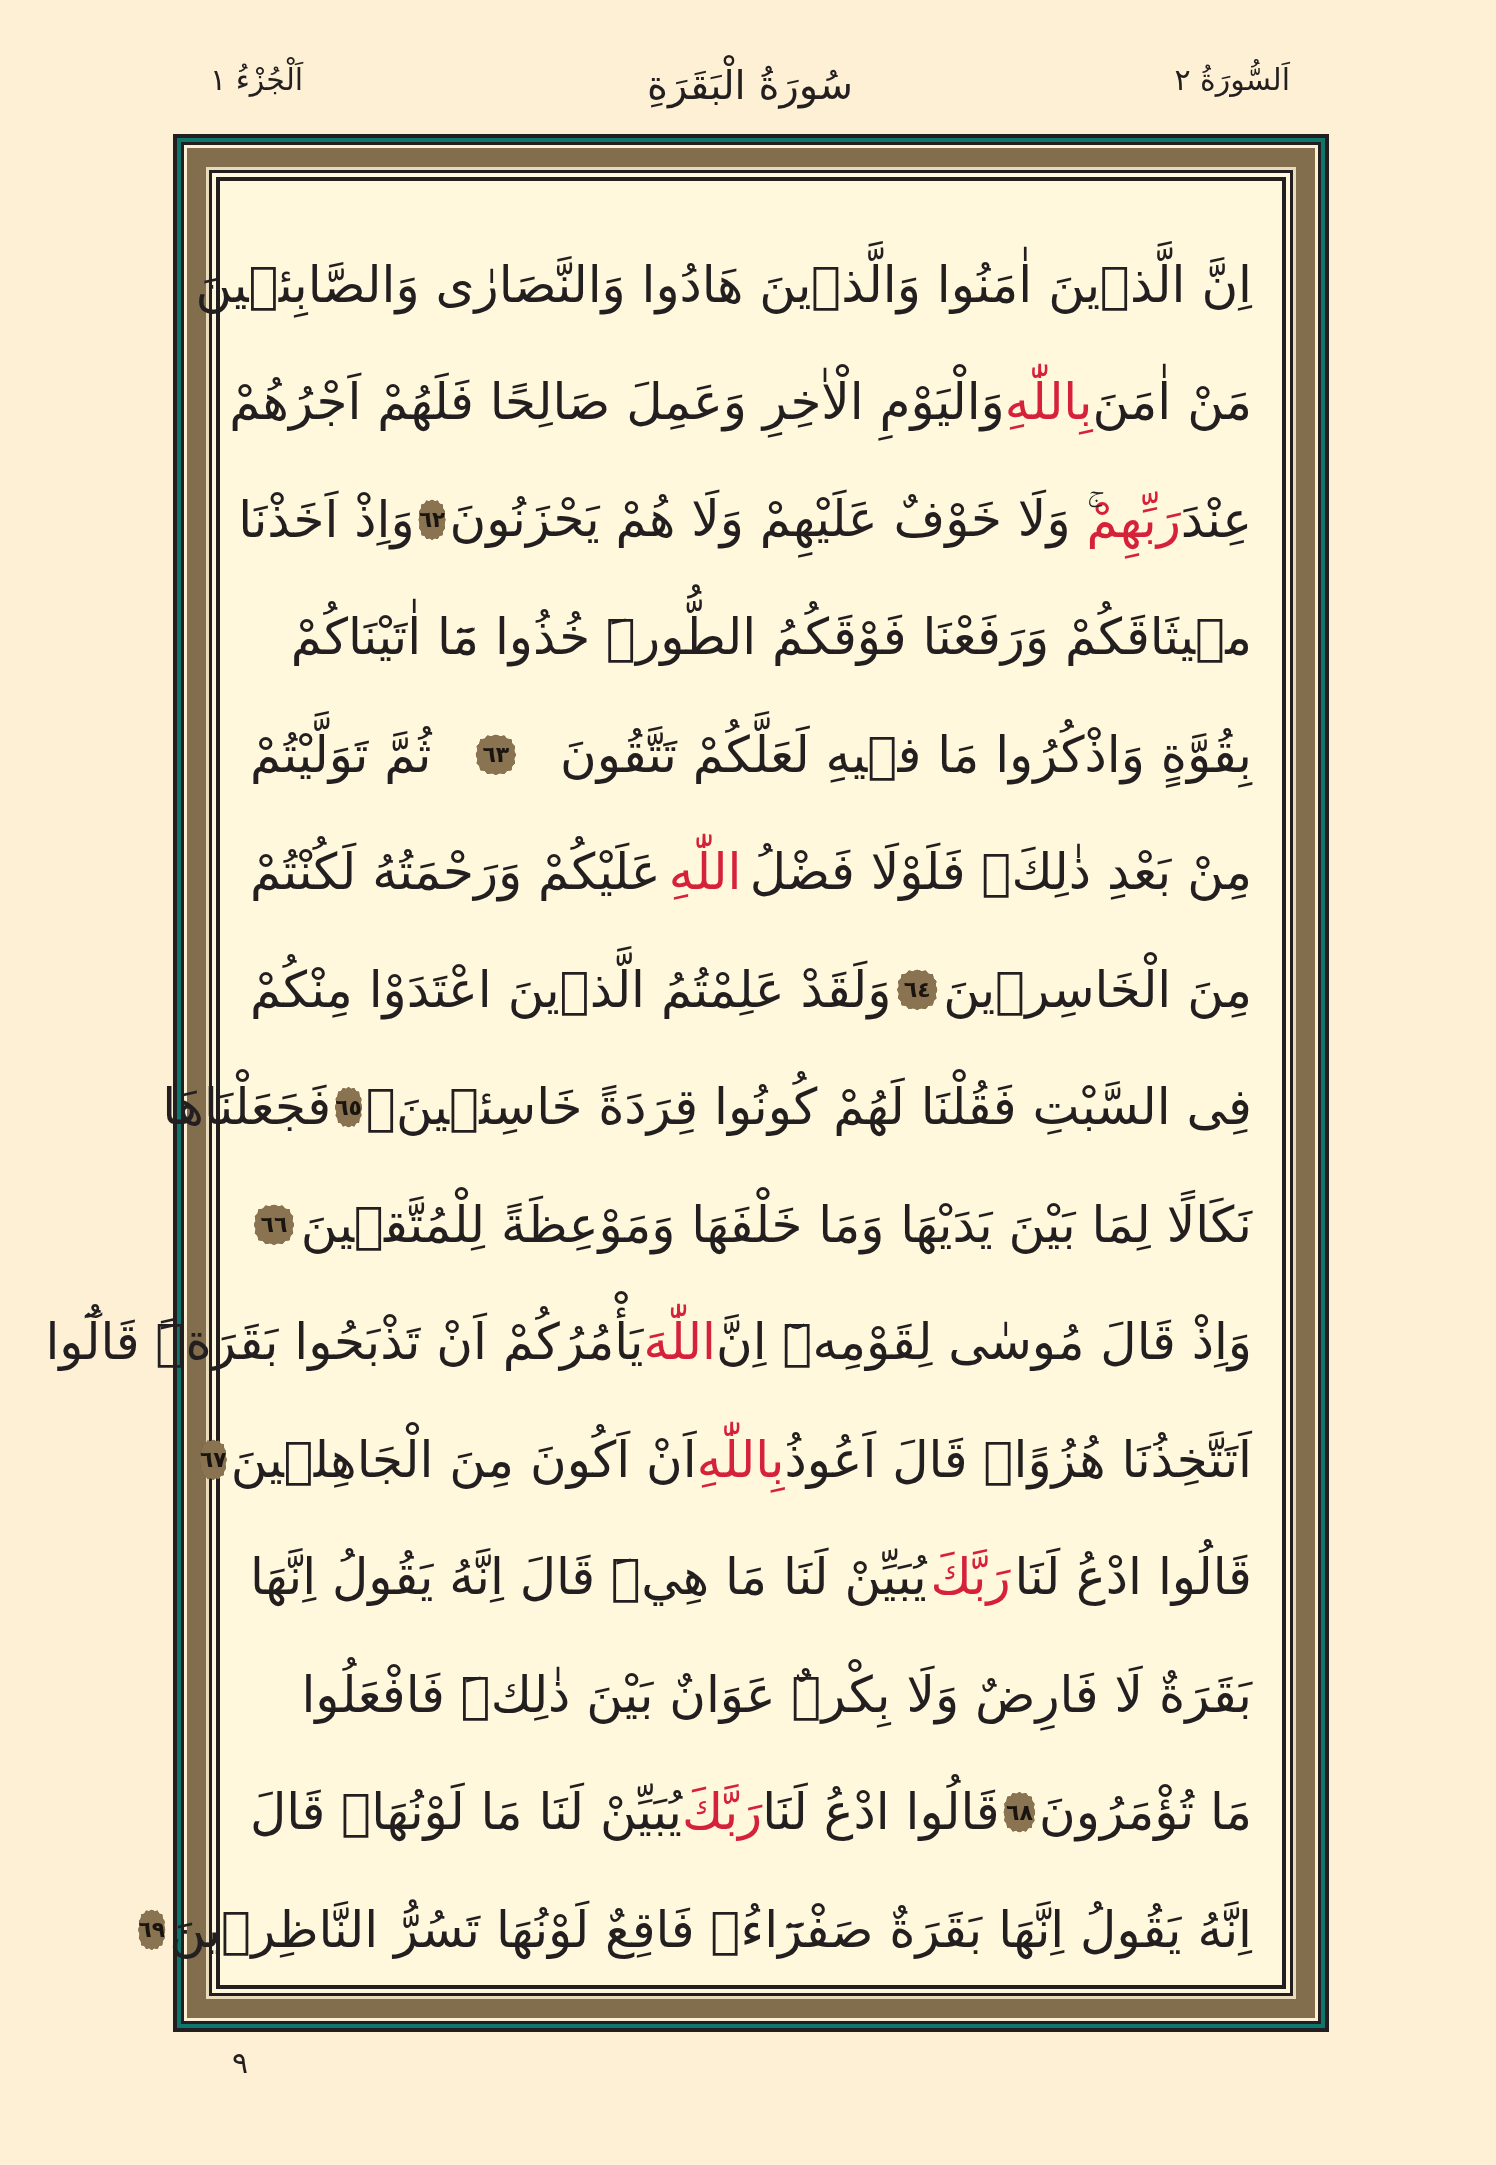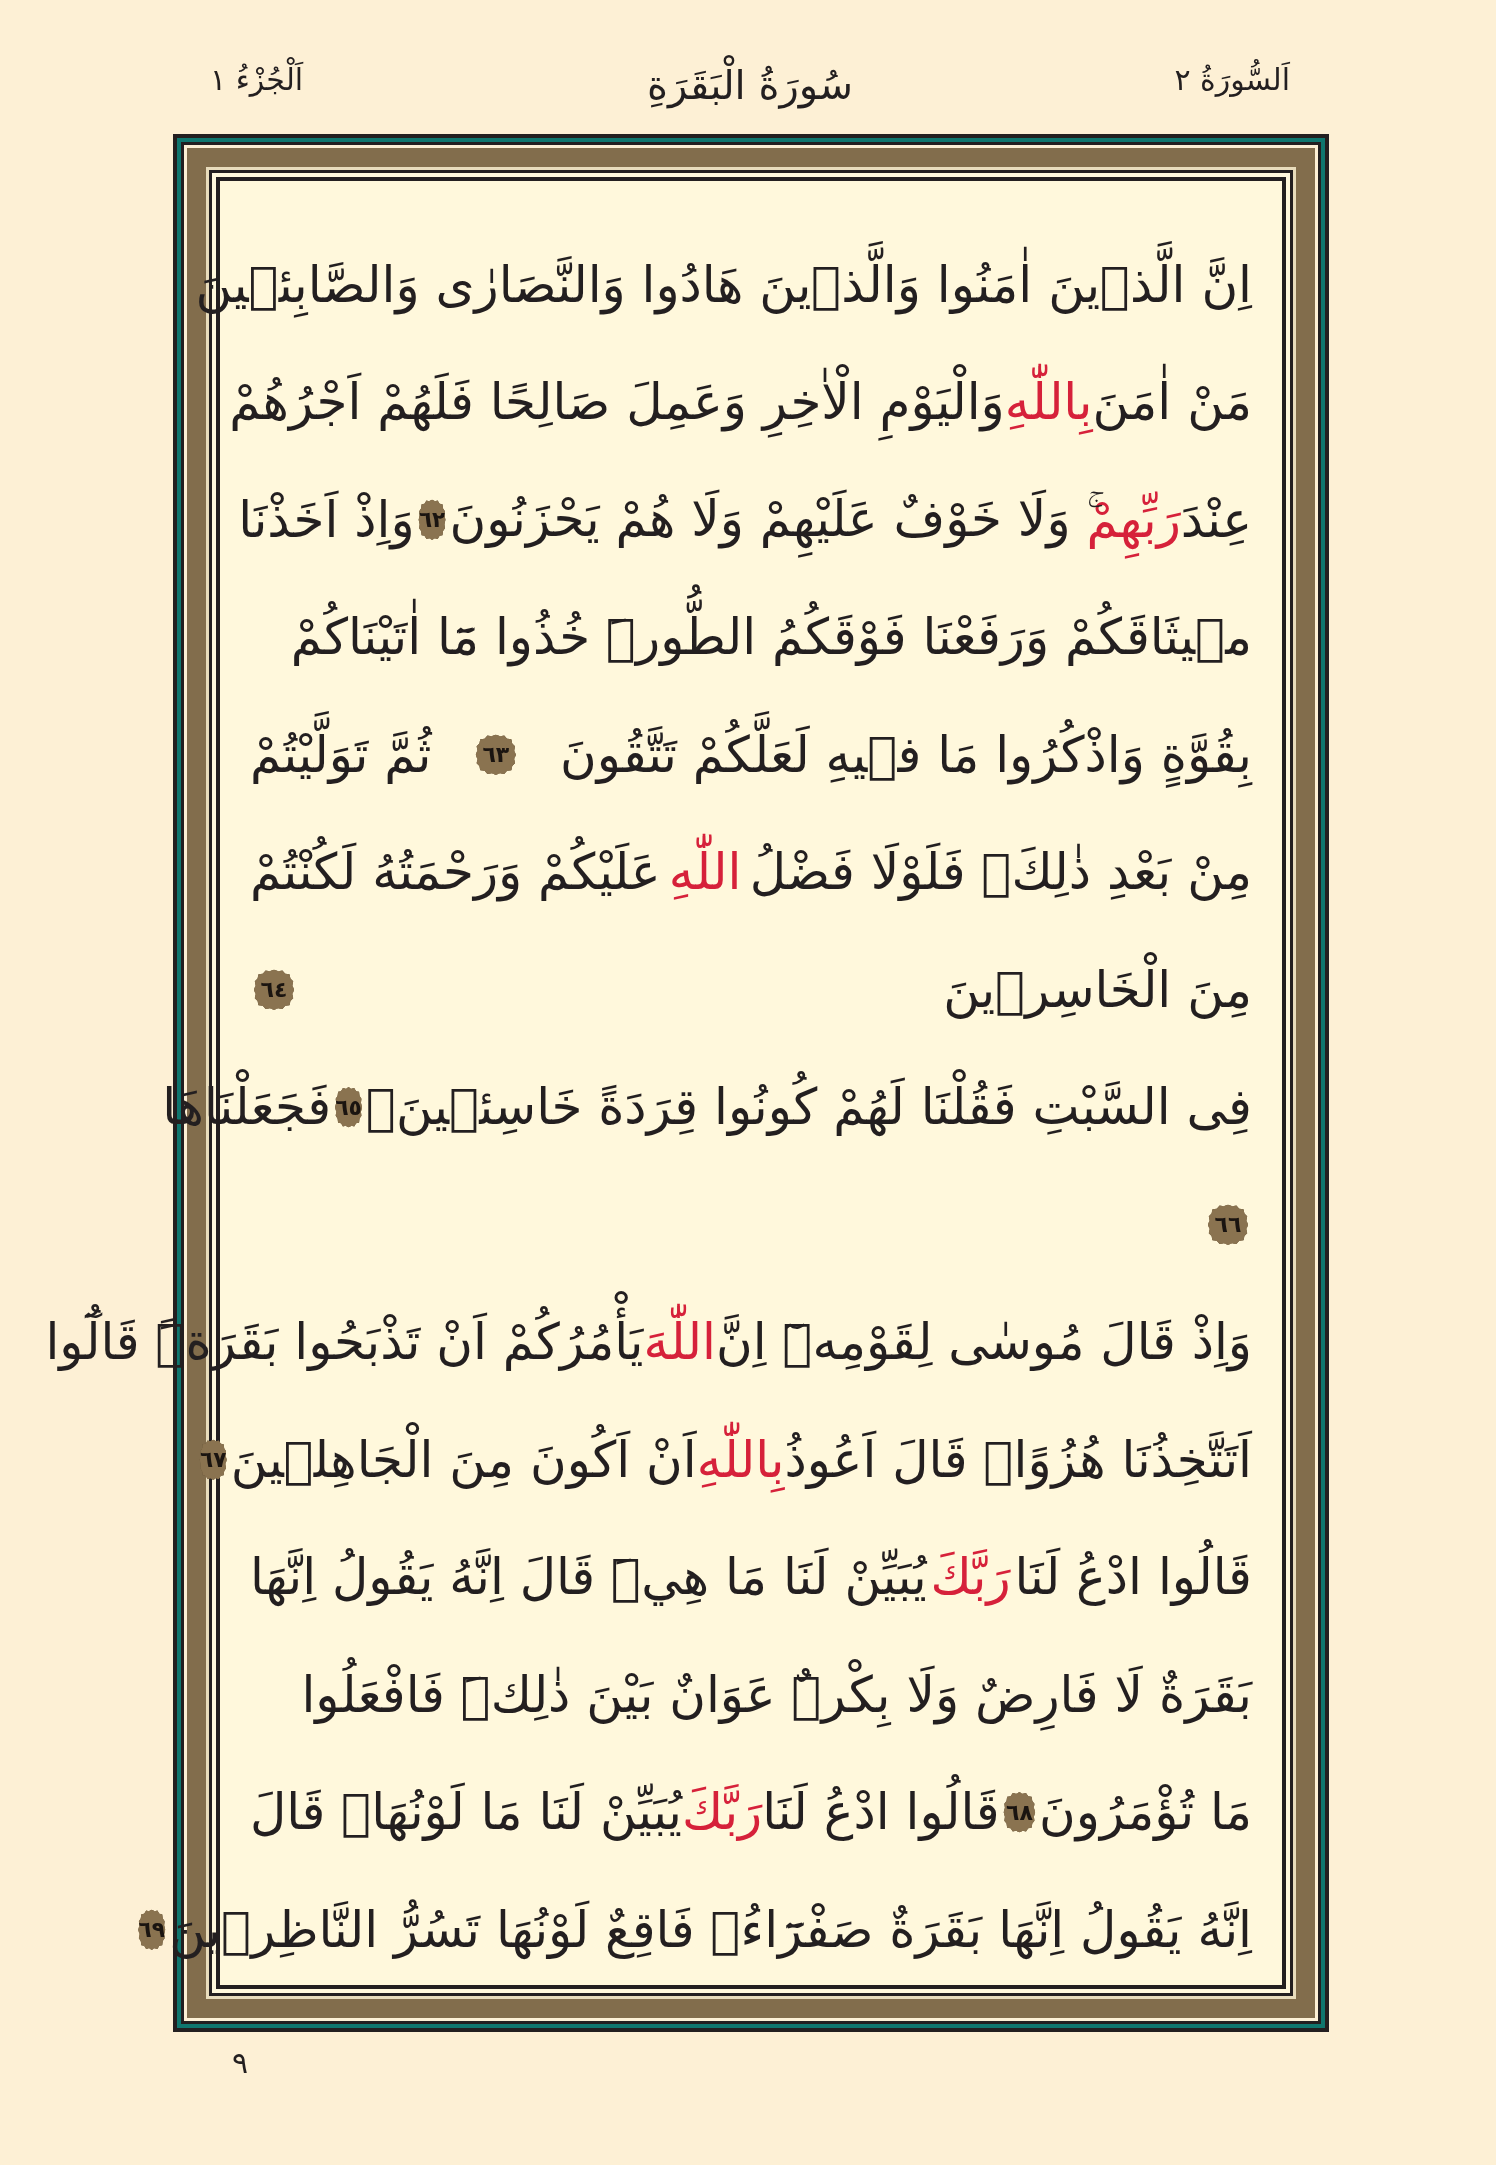--- a/index.html
+++ b/index.html
@@ -130,27 +130,29 @@
                   <span class="seg"> ثُمَّ تَوَلَّيْتُمْ</span>
                 </div>
                 <div class="line">
                   <span class="seg">مِنْ بَعْدِ ذٰلِكَۚ فَلَوْلَا فَضْلُ </span>
                   <span class="seg red">اللّٰهِ</span>
                   <span class="seg"> عَلَيْكُمْ وَرَحْمَتُهُ لَكُنْتُمْ</span>
                 </div>
                 <div class="line">
                   <span class="seg">مِنَ الْخَاسِرٖينَ </span>
                   <span class="medallion">٦٤</span>
+                  <span class="seg"> وَلَقَدْ عَلِمْتُمُ الَّذٖينَ اعْتَدَوْا مِنْكُمْ</span>
                 </div>
                 <div class="line">
                   <span class="seg">فِى السَّبْتِ فَقُلْنَا لَهُمْ كُونُوا قِرَدَةً خَاسِئٖينَۚ </span>
                   <span class="medallion">٦٥</span>
                   <span class="seg"> فَجَعَلْنَاهَا</span>
                 </div>
                 <div class="line">
+                  <span class="seg">نَكَالًا لِمَا بَيْنَ يَدَيْهَا وَمَا خَلْفَهَا وَمَوْعِظَةً لِلْمُتَّقٖينَ </span>
                   <span class="medallion">٦٦</span>
                 </div>
                 <div class="line">
                   <span class="seg">وَاِذْ قَالَ مُوسٰى لِقَوْمِهٖٓ اِنَّ </span>
                   <span class="seg red">اللّٰهَ</span>
                   <span class="seg"> يَأْمُرُكُمْ اَنْ تَذْبَحُوا بَقَرَةًۜ قَالُٓوا</span>
                 </div>
                 <div class="line">
                   <span class="seg">اَتَتَّخِذُنَا هُزُوًاۜ قَالَ اَعُوذُ </span>
                   <span class="seg red">بِاللّٰهِ</span>

